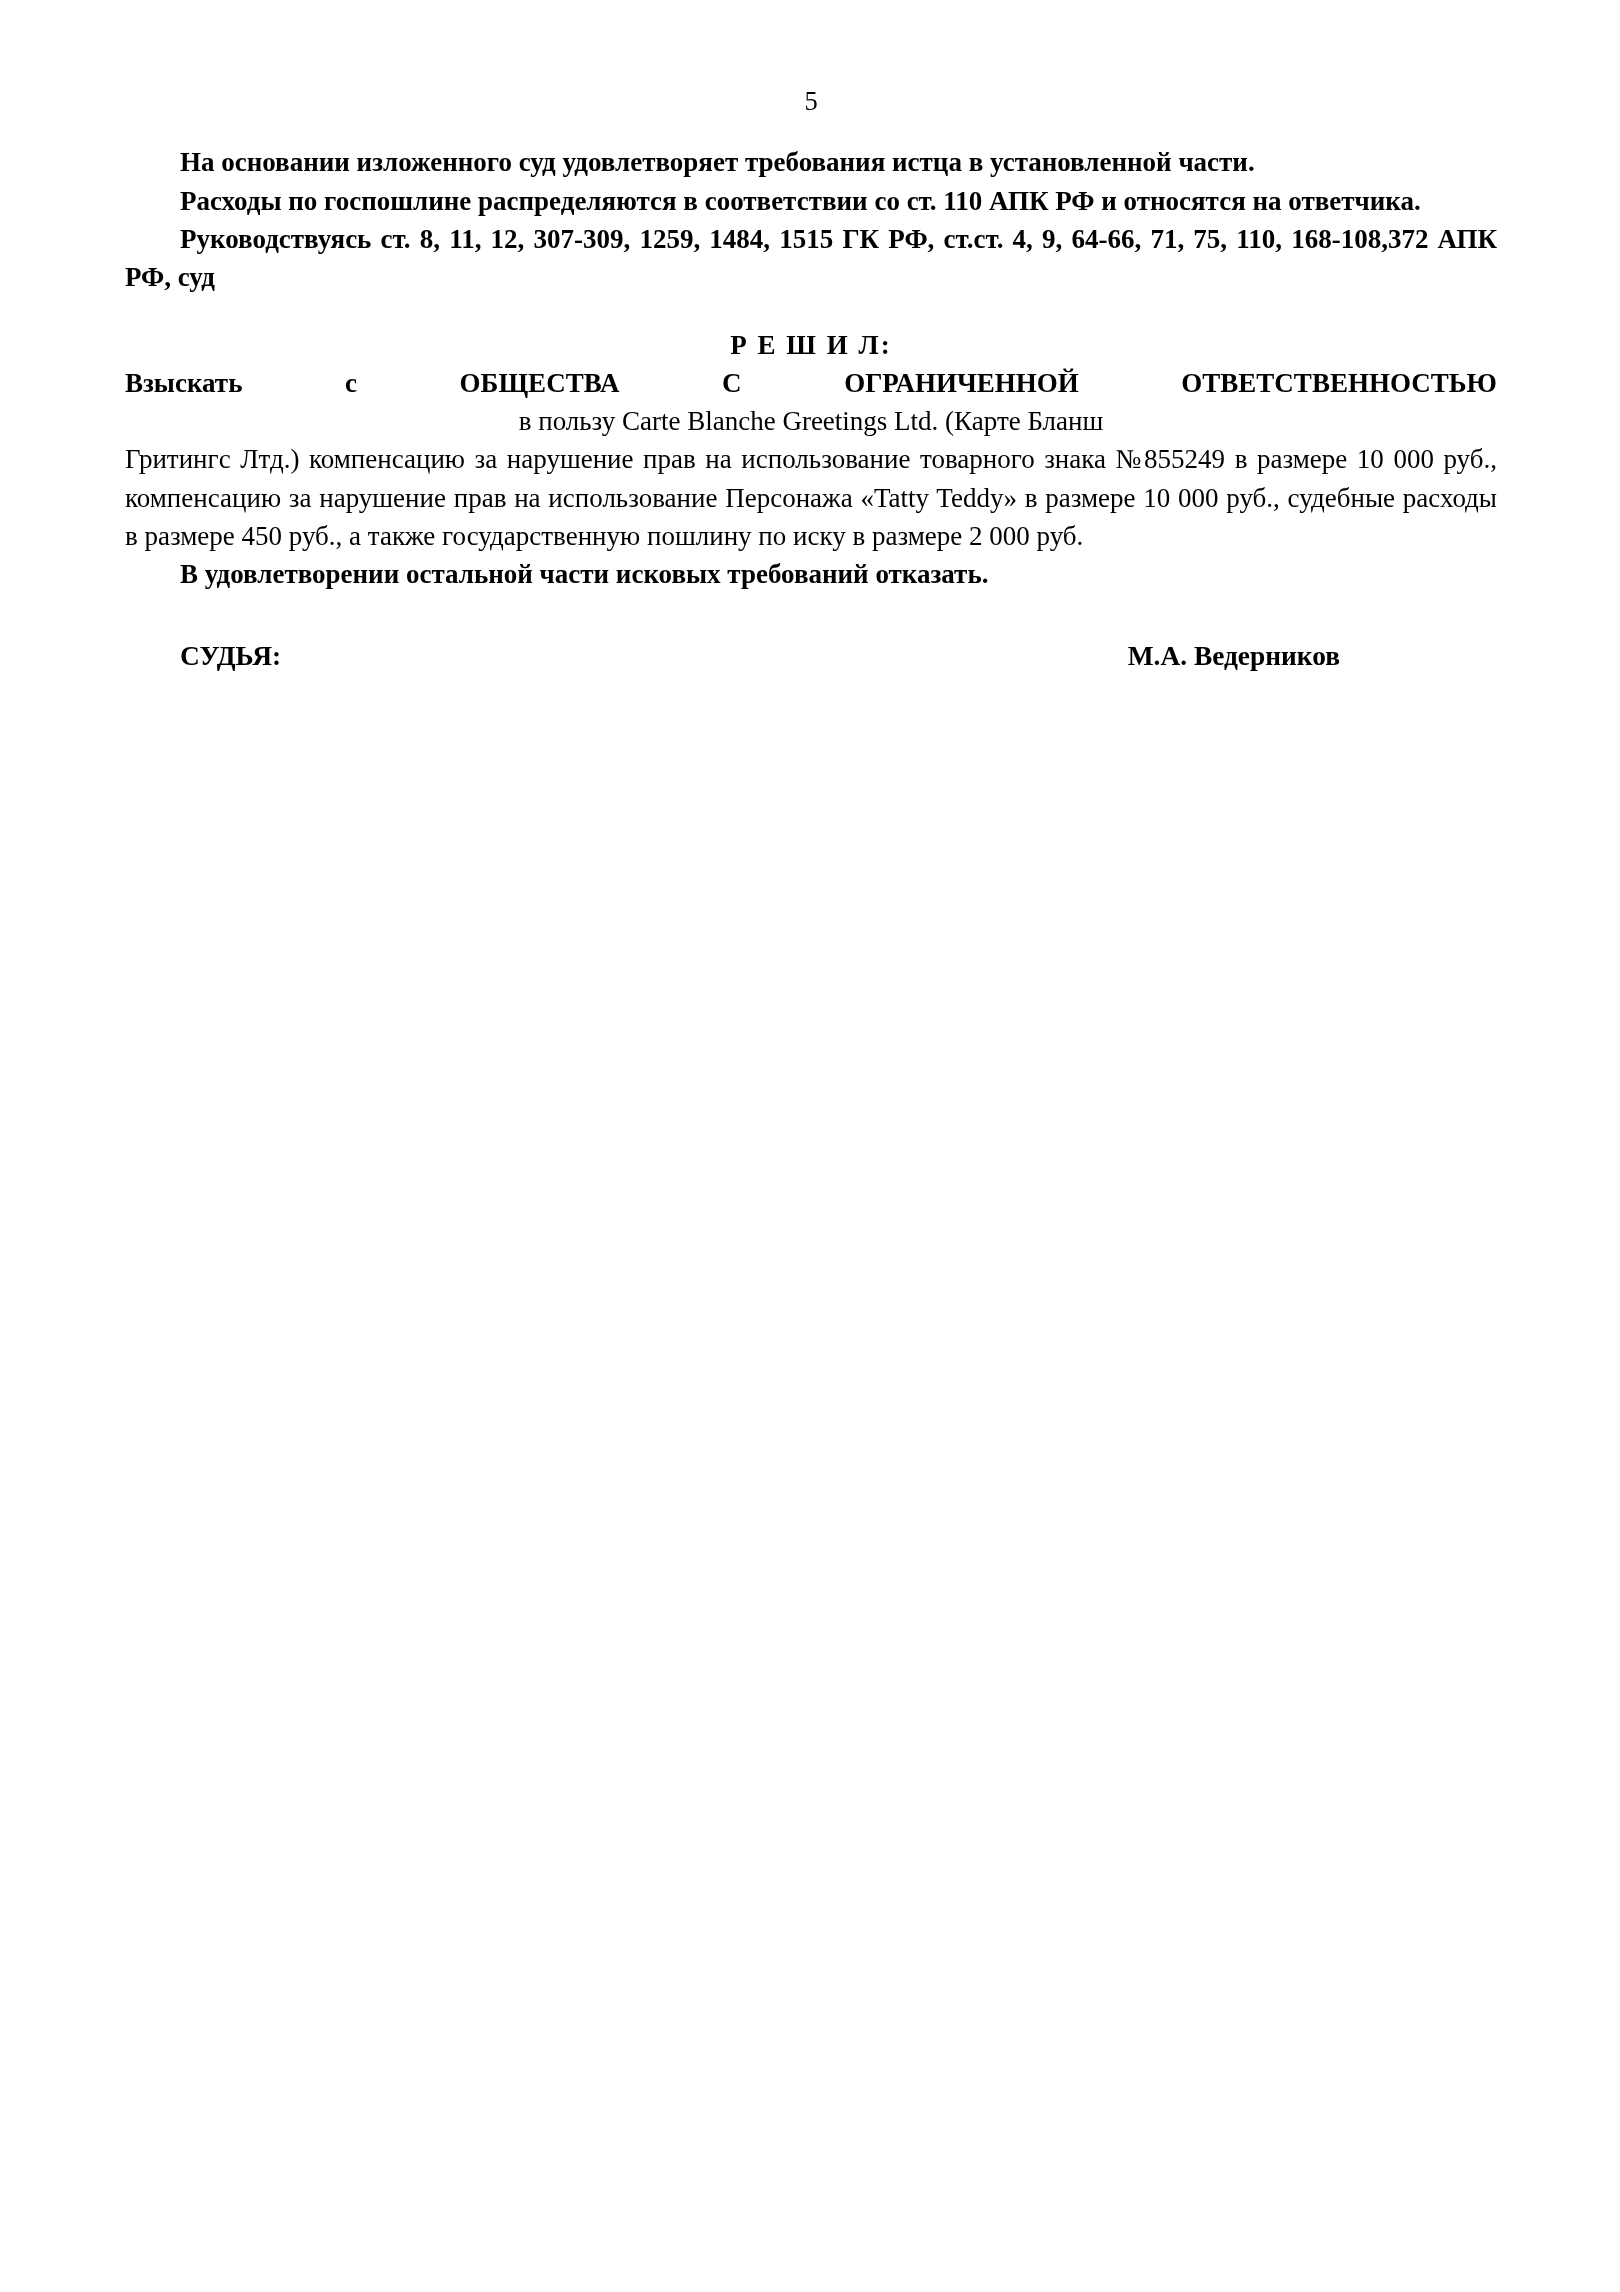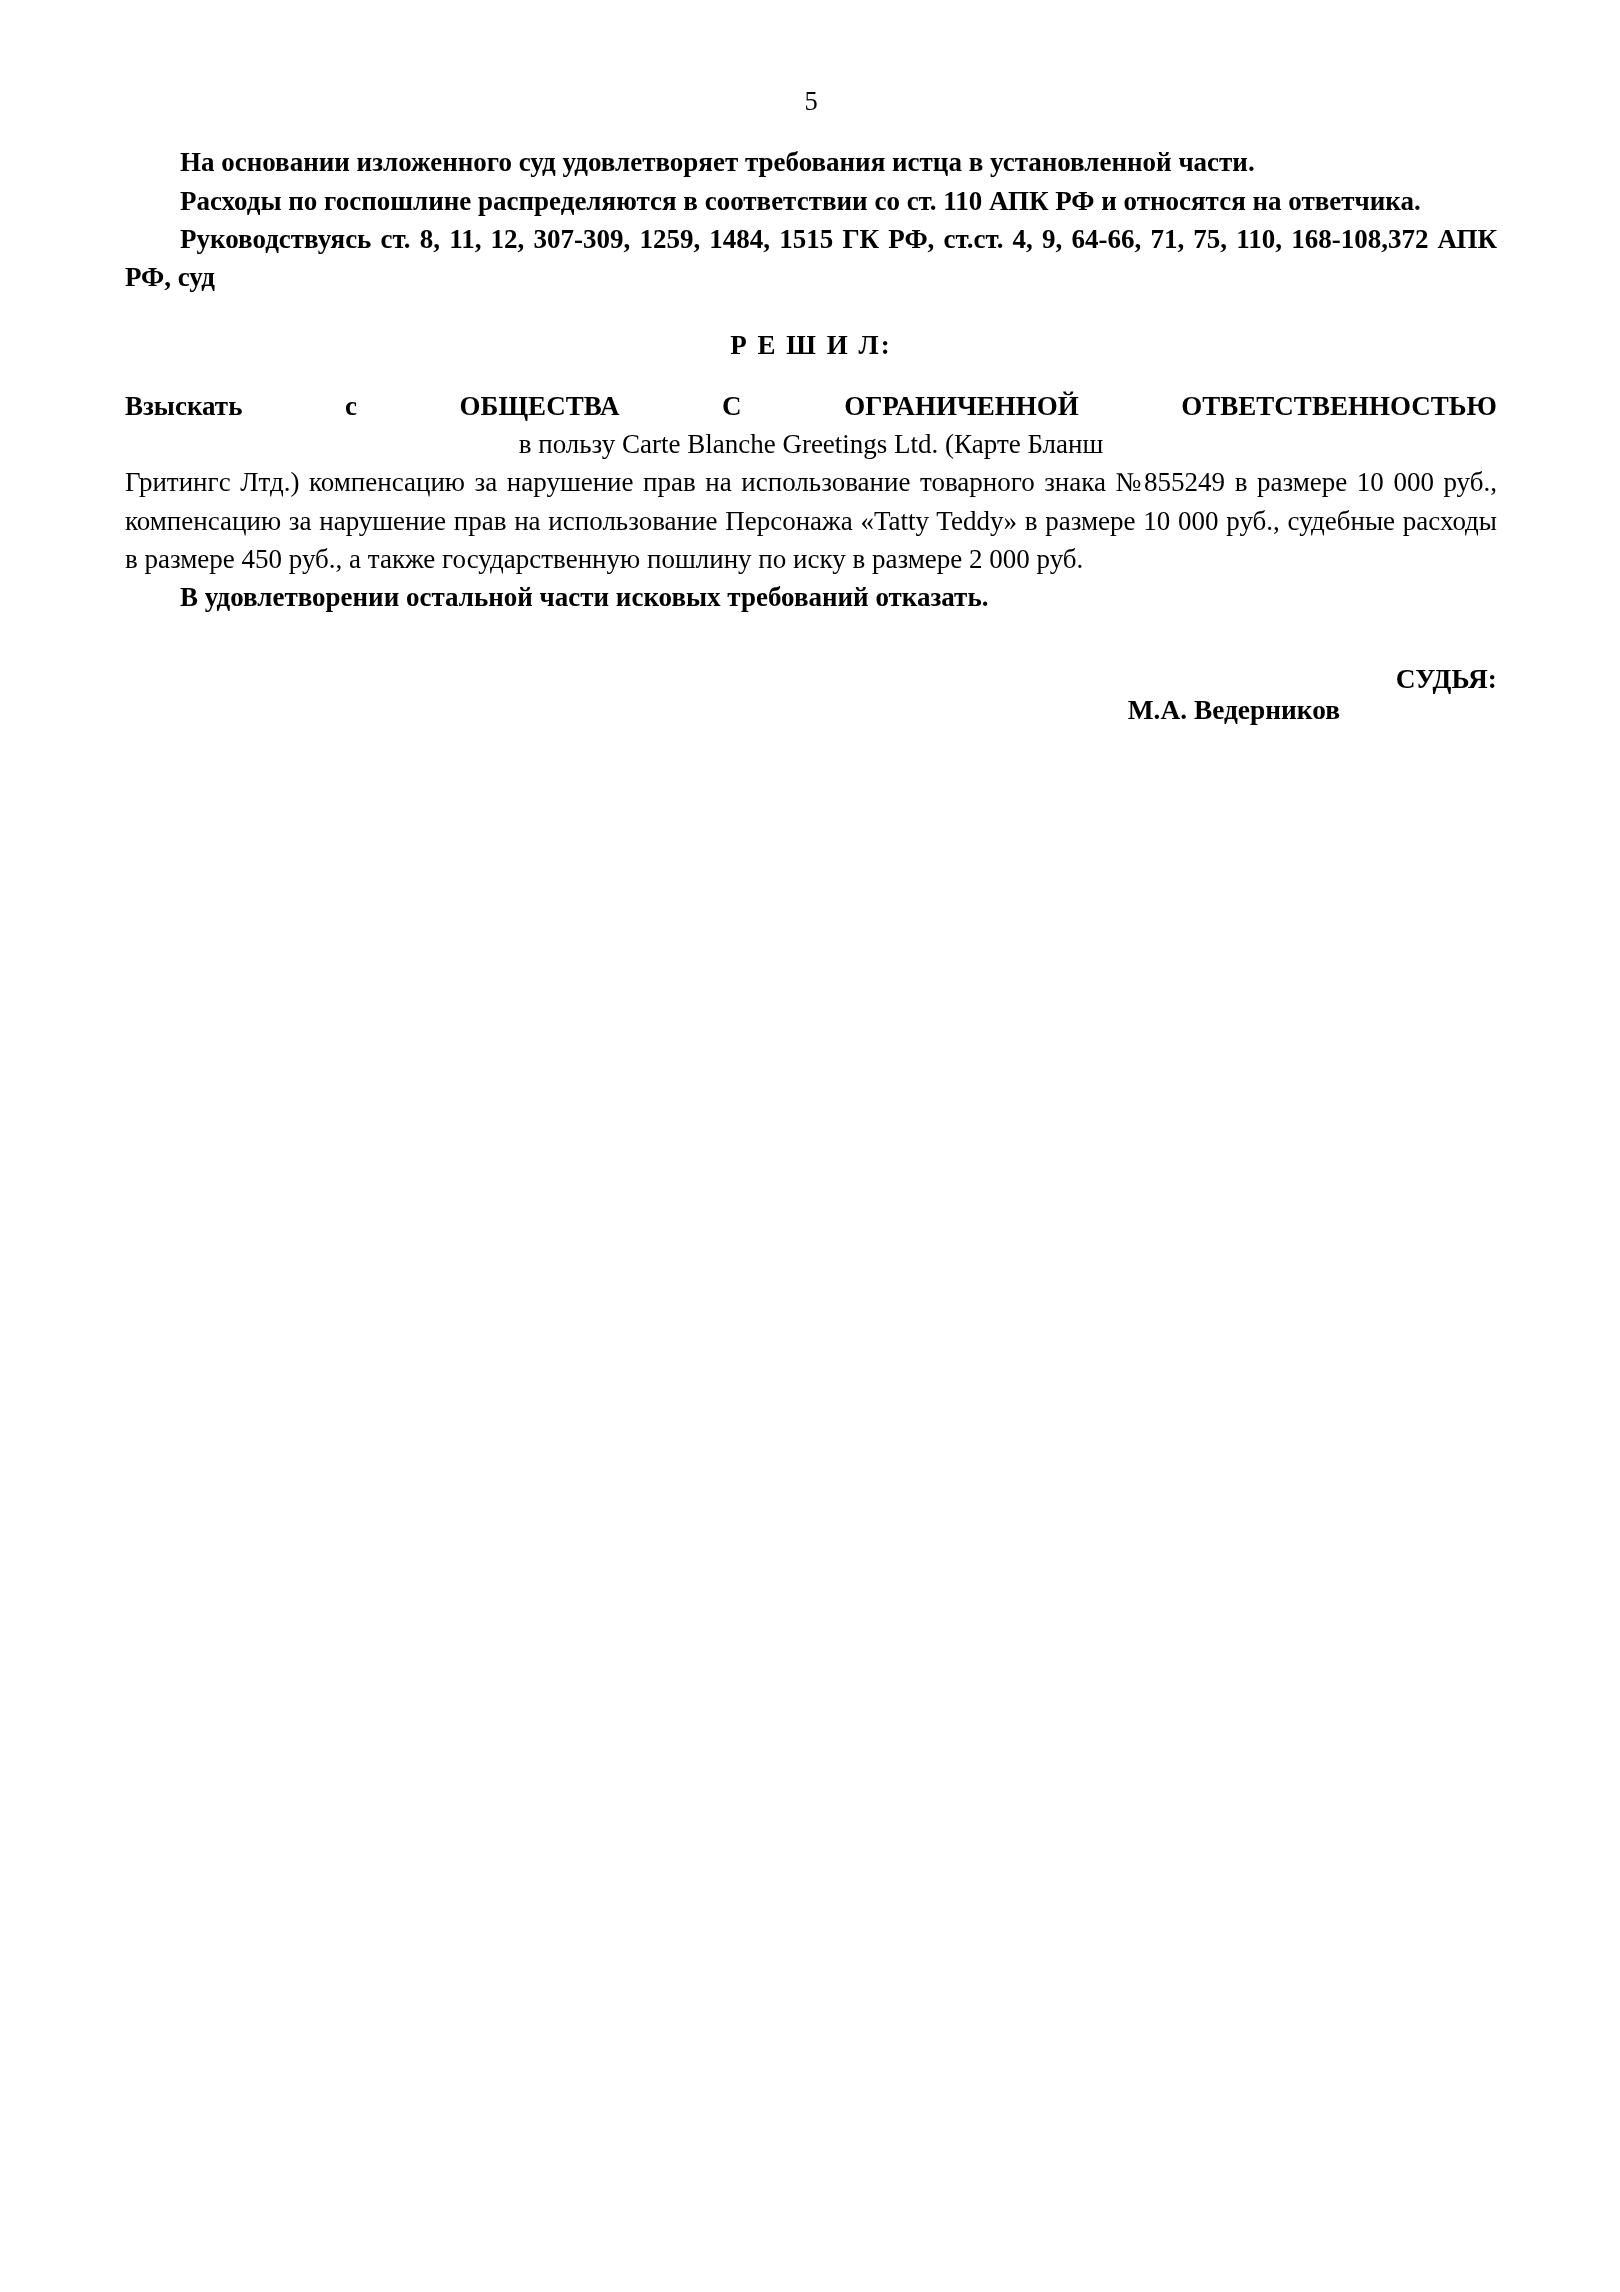--- a/index.html
+++ b/index.html
@@ -43,41 +43,40 @@
   .indent {
     text-indent: 55px;
     font-weight: bold;
   }
   .ruling-heading {
     text-align: center;
     font-weight: bold;
     letter-spacing: 2px;
     font-size: 27px;
     margin-top: 33px;
-    margin-bottom: 26px;
+    margin-bottom: 3px;
   }
   .spread {
     text-align: justify;
     text-align-last: justify;
     font-weight: bold;
   }
   .right-line {
     text-align: center;
   }
   .body-block p + p {
     margin-top: 0;
   }
   .signature-row {
     display: flex;
     justify-content: space-between;
-    align-items: flex-end;
+    align-items: flex-start;
     margin-top: 47px;
     font-weight: bold;
     font-size: 27.4px;
-    flex-direction: column;
   }
   .signature-row .judge-label {
     padding-left: 55px;
   }
   .signature-row .judge-name {
     padding-right: 157px;
   }
 </style>
 </head>
 <body>

